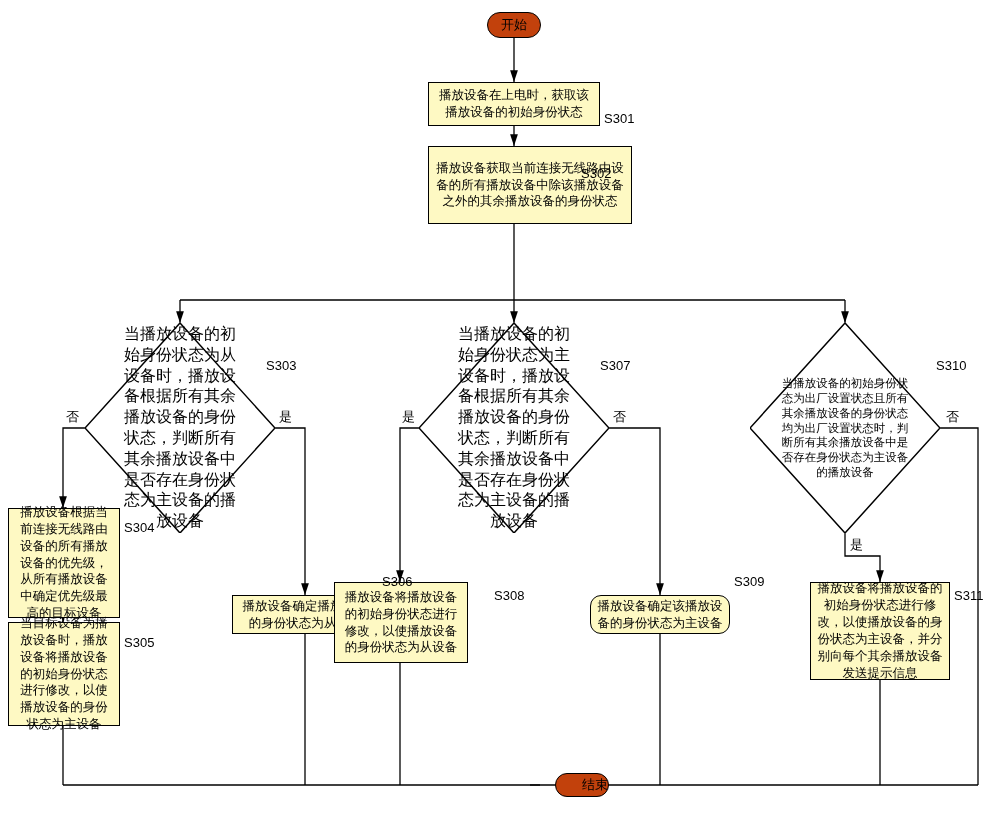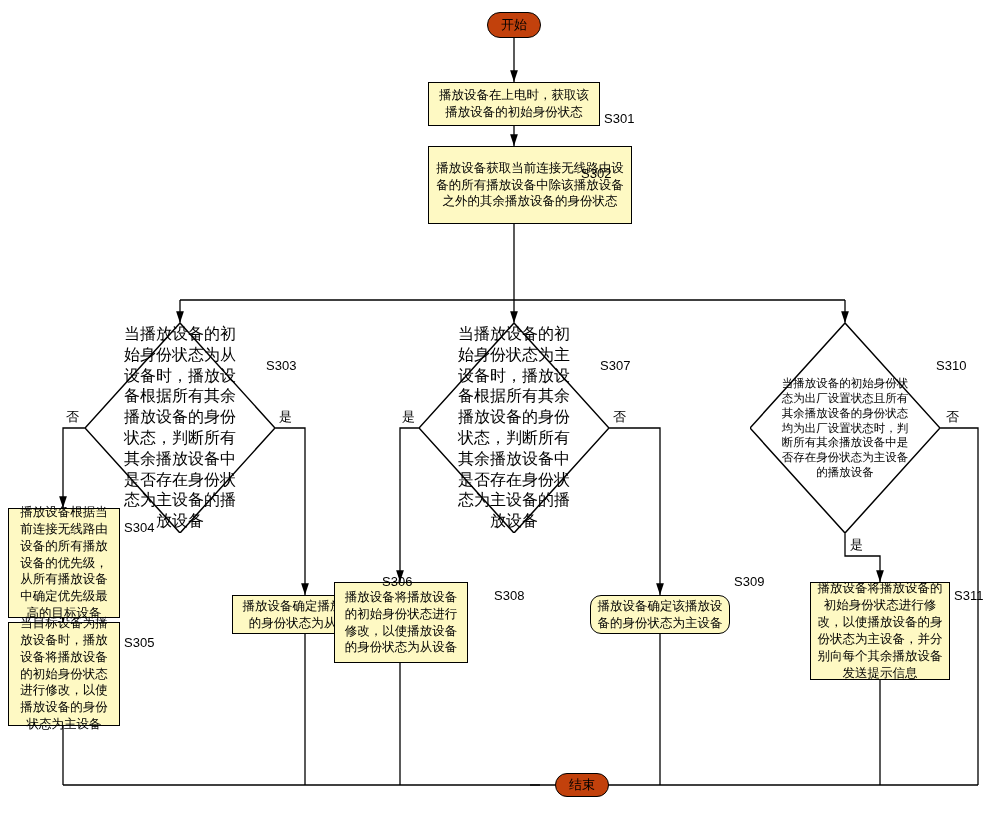--- a/index.html
+++ b/index.html
@@ -122,21 +122,21 @@
     <line x1="555" y1="785" x2="555" y2="785"></line>
 
     <line x1="530" y1="785" x2="540" y2="785"></line>
   </g>
 </svg>
 
 <div class="terminator" style="left:487px; top:12px; width:54px; height:26px;">
   <span>开始</span>
 </div>
 
-<div class="terminator" style="left:555px; top:773px; width:54px; height:24px;">
+<div class="terminator" style="left:555px; top:773px; width:54px; height:24px;justify-content:flex-end;">
   <span>结束</span>
 </div>
 
 <div class="process" style="left:428px; top:82px; width:172px; height:44px;">
   <span>播放设备在上电时，获取该播放设备的初始身份状态</span>
 </div>
 <div class="step-label" style="left:604px; top:90px;margin-top:21px;">S301</div>
 
 <div class="process" style="left:428px; top:146px; width:204px; height:78px;">
   <span>播放设备获取当前连接无线路由设备的所有播放设备中除该播放设备之外的其余播放设备的身份状态</span>

